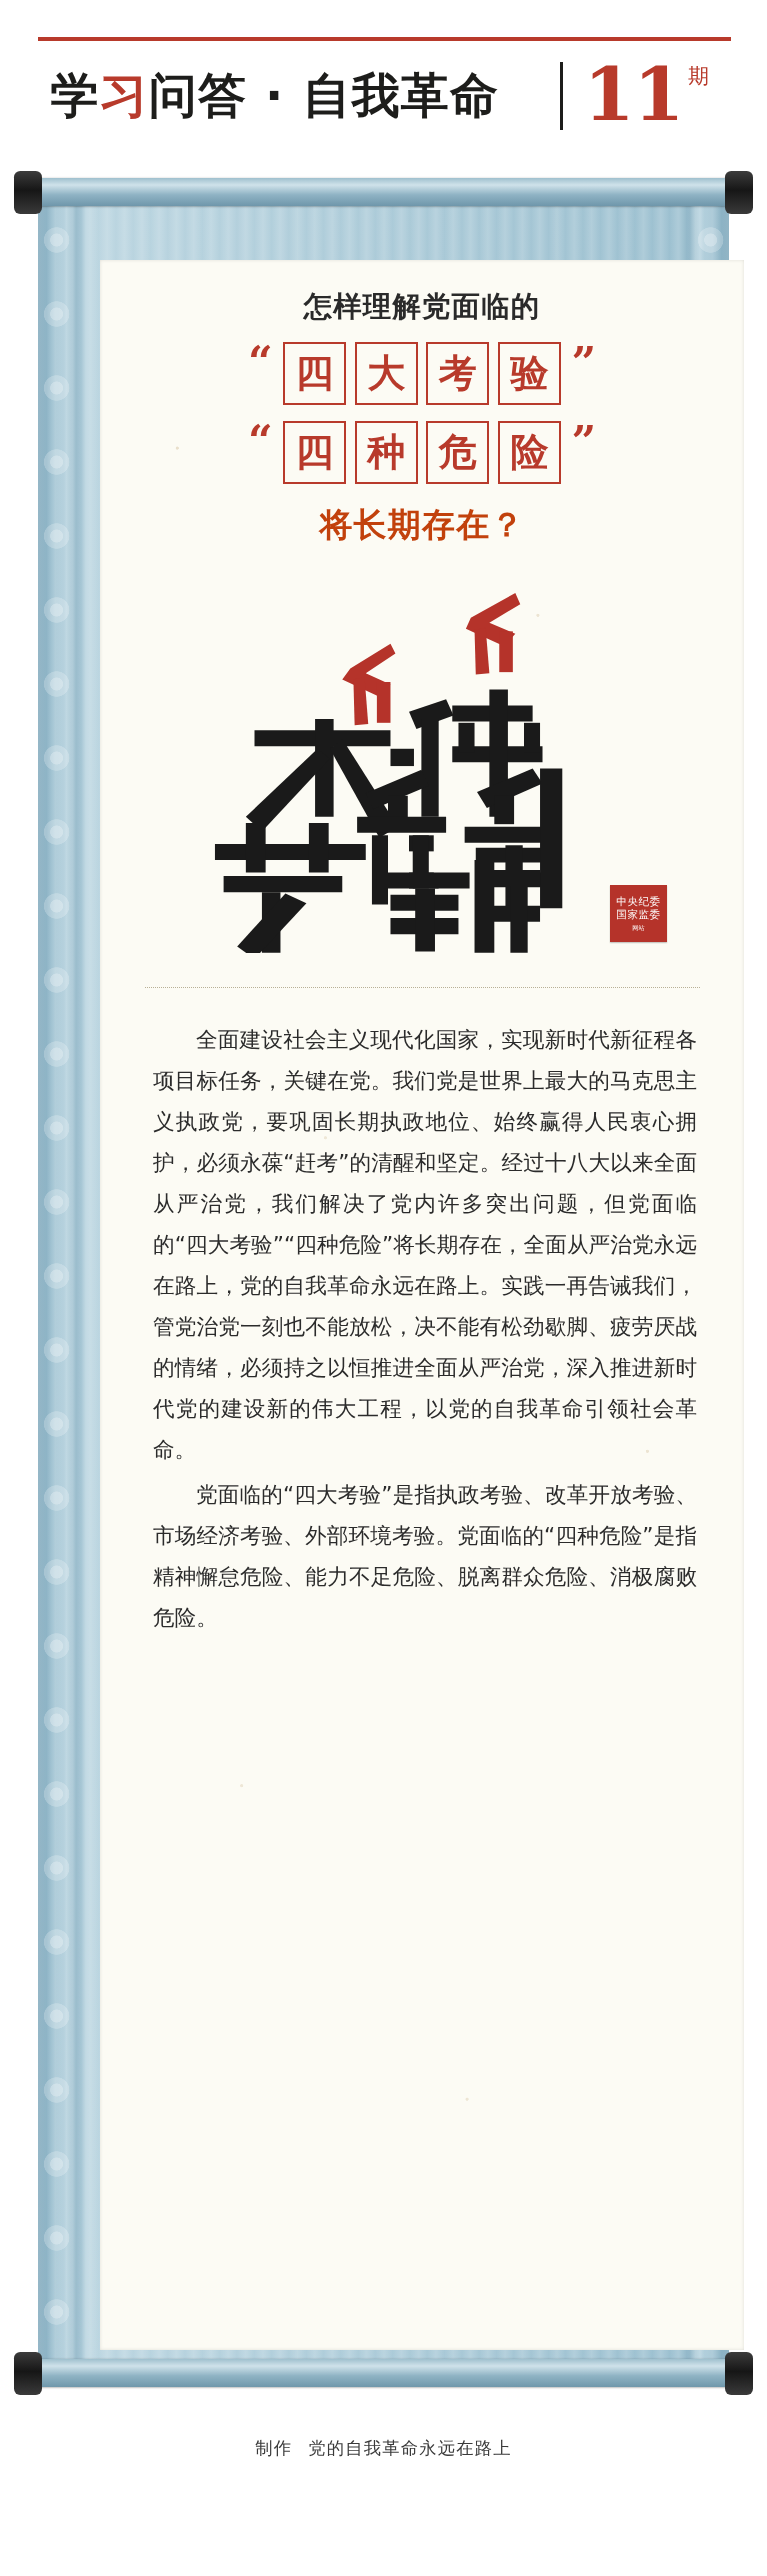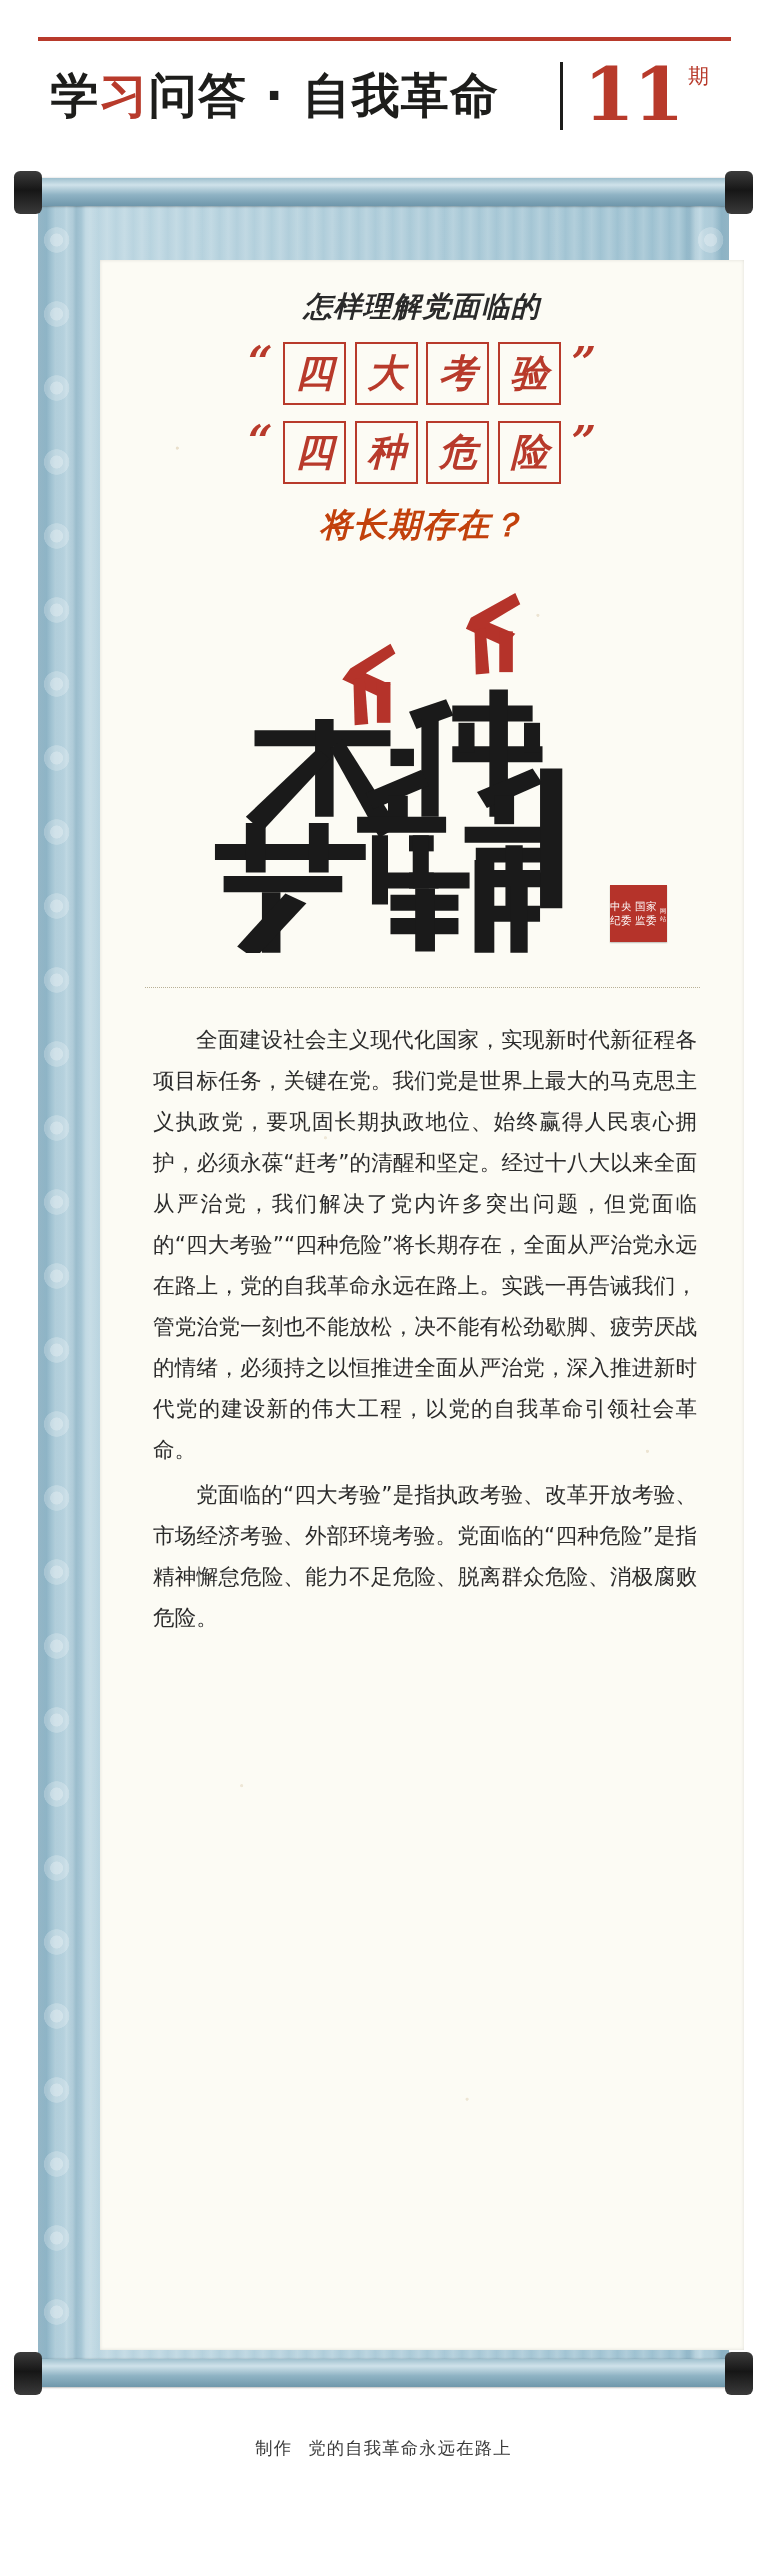--- a/index.html
+++ b/index.html
@@ -174,21 +174,20 @@
     pointer-events: none;
   }
 
   
   .headline {
     position: absolute;
     left: 0;
     top: 28.4px;
     width: 644px;
     text-align: center;
-    font-style: italic;
   }
   .headline-line1 {
     font-family: "DejaVu Sans", sans-serif;
     font-size: 28.4px;
     font-weight: bold;
     color: #2a2a2a;
     letter-spacing: 1.2px;
   }
   .boxed-row {
     display: flex;
@@ -241,21 +240,21 @@
   .art svg { display:block; }
   .art-stamp {
     position: absolute;
     right: 77px;
     bottom: 11px;
     width: 57px;
     height: 57px;
     background: #b5332a;
     color: #ffffff;
     display: flex;
-    flex-direction: row;
+    flex-direction: column;
     align-items: center;
     justify-content: center;
     font-family: "DejaVu Sans", sans-serif;
     font-size: 10.5px;
     line-height: 1.25;
     letter-spacing: 0.6px;
     box-shadow: 0 0.6px 1.2px rgba(0,0,0,0.25);
   }
   .art-stamp .small {
     font-size: 6.2px;

